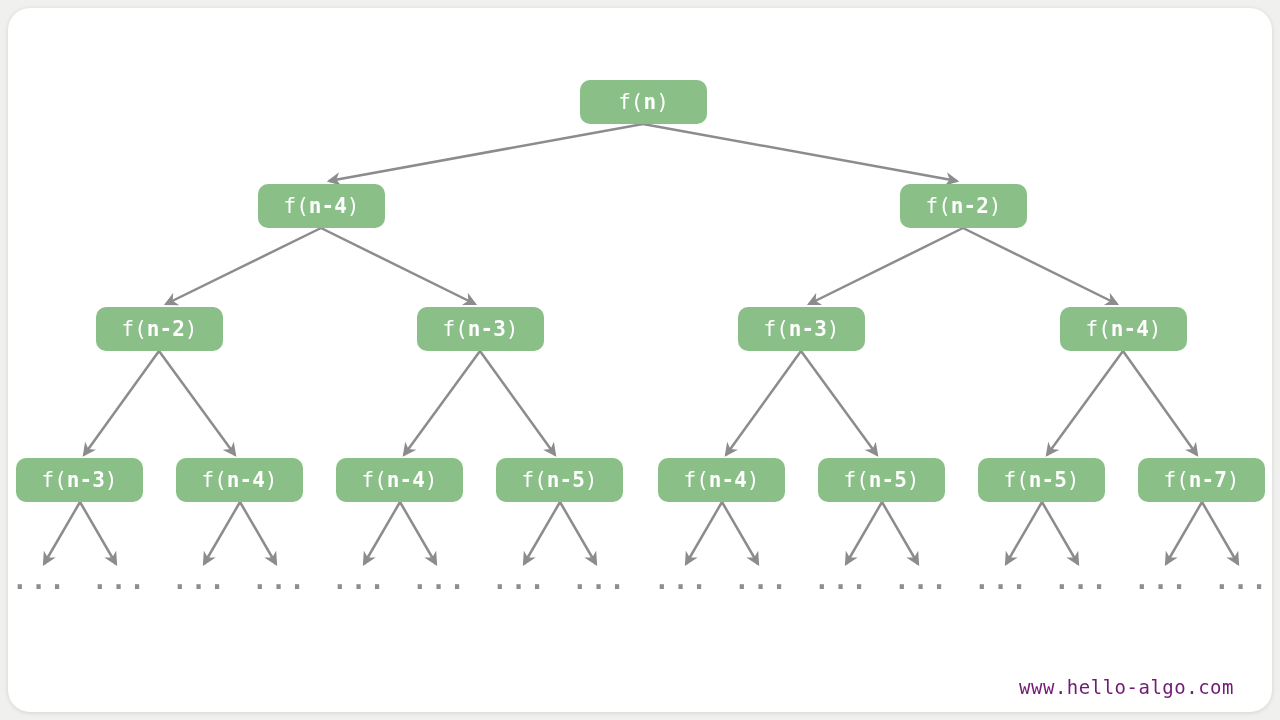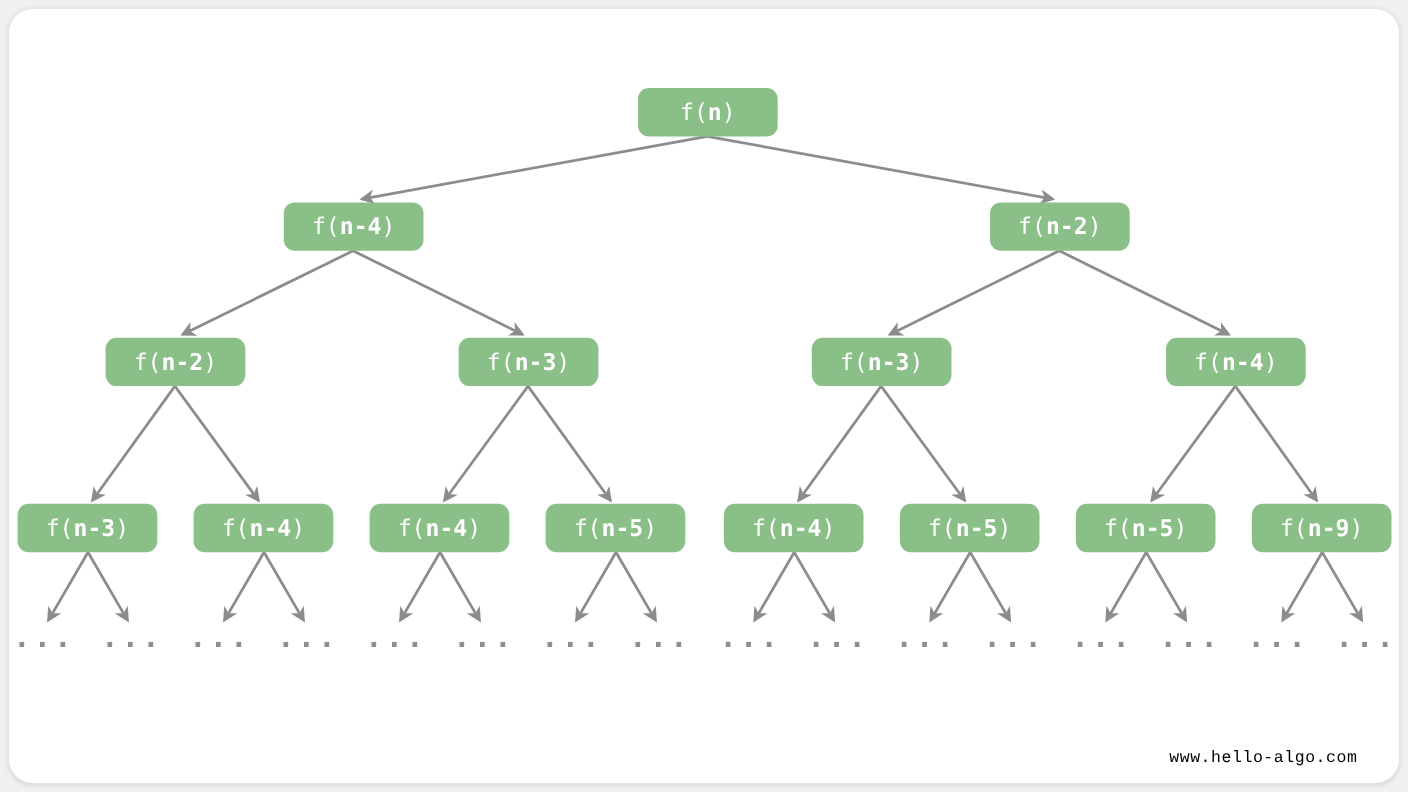--- a/index.html
+++ b/index.html
@@ -21,21 +21,21 @@
     color:#ffffff;font-size:21px;line-height:44px;white-space:nowrap;
   }
   .node .in{font-weight:bold;}
   .dots{
     position:absolute;width:64px;top:570px;text-align:center;
     color:#8e8e8e;font-weight:bold;font-size:26px;line-height:20px;
     letter-spacing:3px;
   }
   .watermark{
     position:absolute;right:46px;bottom:22px;
-    color:#000000;font-size:15px;letter-spacing:0.5px;font-family:Liberation Mono, monospace;
+    color:#701a75;font-size:19px;letter-spacing:0.5px;
   }
 </style>
 </head>
 <body>
 
 <div class="card"></div>
 
 <svg class="edges" viewBox="0 0 1280 720">
   <defs>
     <marker id="arrow" viewBox="0 0 12 12" refX="10" refY="6" markerWidth="5.5" markerHeight="5.5" orient="auto-start-reverse">
@@ -148,21 +148,21 @@
     <span class="in">n-5</span>
     <span>)</span>
   </div>
 <div class="node" style="left:978px;top:458px;">
     <span>f(</span>
     <span class="in">n-5</span>
     <span>)</span>
   </div>
 <div class="node" style="left:1138px;top:458px;">
     <span>f(</span>
-    <span class="in">n-9</span>
+    <span class="in">n-7</span>
     <span>)</span>
   </div>
 
 <div class="dots" style="left:8px;">...</div>
 <div class="dots" style="left:88px;">...</div>
 <div class="dots" style="left:168px;">...</div>
 <div class="dots" style="left:248px;">...</div>
 <div class="dots" style="left:328px;">...</div>
 <div class="dots" style="left:408px;">...</div>
 <div class="dots" style="left:488px;">...</div>

